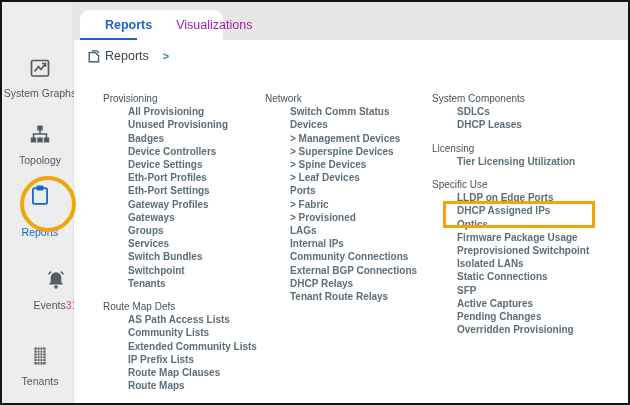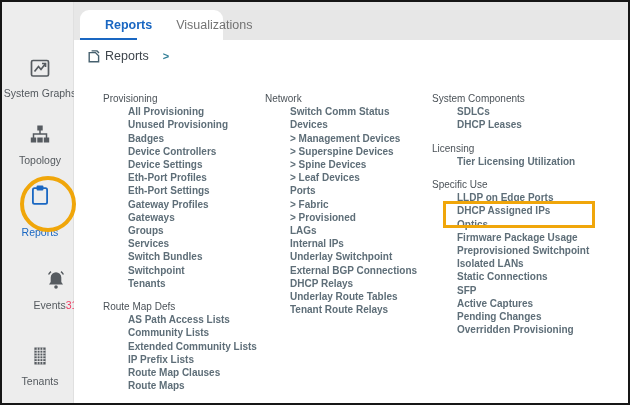--- a/index.html
+++ b/index.html
@@ -29,21 +29,21 @@
   .sb-label{margin-top:3px;font-size:10.5px;color:#54595e;white-space:nowrap;}
   .sb-item.active .sb-label{color:var(--accent-blue);}
   .sb-item.annotated .sb-label{margin-top:15px;}
   .sb-item.annotated{z-index:2;}
   .sb-item.annotated::before{content:"";position:absolute;left:18px;top:-7px;width:48px;height:48px;
     border:4px solid var(--amber);border-radius:50%;pointer-events:none;}
   .badge{color:var(--badge-pink);font-size:10.5px;}
 
   
   .tabcard{position:absolute;left:78px;top:8px;width:143px;height:30px;background:#fff;border-radius:9px 9px 0 0;display:flex;align-items:center;}
-  .tab{font-size:12.5px;padding:0 12px;cursor:pointer;color:#737373;white-space:nowrap;}
+  .tab{font-size:12.5px;padding:0 12px;cursor:pointer;color:#a21caf;white-space:nowrap;}
   .tab.active{color:var(--accent-blue);font-weight:bold;padding-left:25px;}
   .tab-underline{position:absolute;left:78px;top:35.5px;width:57px;height:2.5px;background:var(--accent-blue);z-index:3;}
 
   
   .main{position:absolute;left:72px;top:38px;right:0;bottom:0;background:#fff;}
   .breadcrumb{position:absolute;left:14px;top:9px;display:flex;align-items:center;font-size:12.5px;color:#3d444b;}
   .bc-icon{display:inline-block;width:12px;height:13px;margin-right:5px;}
   .bc-icon svg{display:block;width:12px;height:13px;}
   .bc-chev{margin-left:14px;color:#2f7d95;font-size:11px;font-weight:bold;}
 
@@ -144,24 +144,23 @@
             <div class="item">Devices</div>
             <div class="item">&gt; Management Devices</div>
             <div class="item">&gt; Superspine Devices</div>
             <div class="item">&gt; Spine Devices</div>
             <div class="item">&gt; Leaf Devices</div>
             <div class="item">Ports</div>
             <div class="item">&gt; Fabric</div>
             <div class="item">&gt; Provisioned</div>
             <div class="item">LAGs</div>
             <div class="item">Internal IPs</div>
-            <div class="item">Underlay Switchpoint</div>
+            <div class="item">Community Connections</div>
             <div class="item">External BGP Connections</div>
             <div class="item">DHCP Relays</div>
-            <div class="item">Underlay Route Tables</div>
             <div class="item">Tenant Route Relays</div>
           </div>
         </div>
       <div class="col col2">
           <div class="section">
             <div class="sec-title">System Components</div>
             <div class="item">SDLCs</div>
             <div class="item">DHCP Leases</div>
           </div>
           <div class="section">

